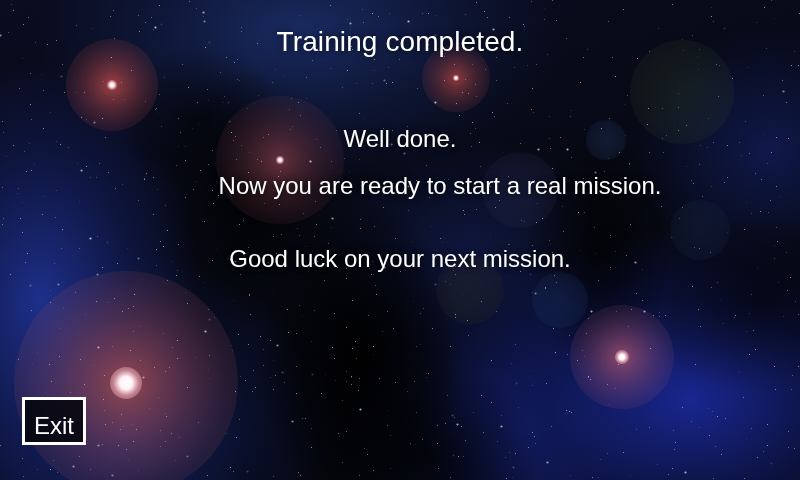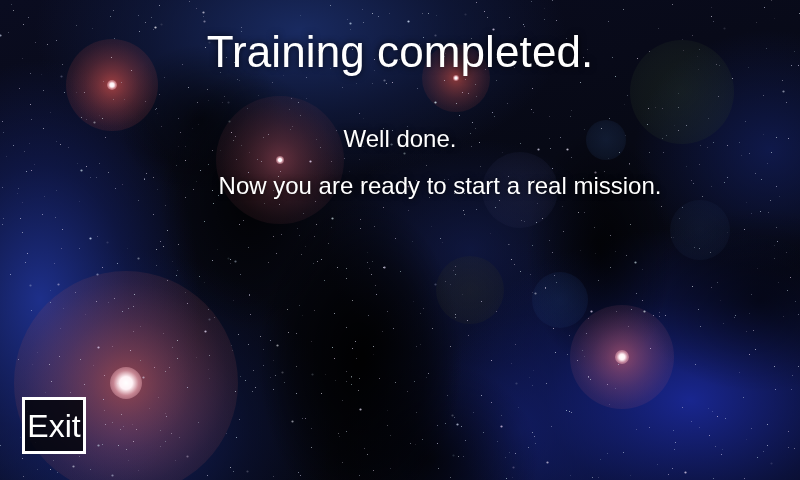--- a/index.html
+++ b/index.html
@@ -97,21 +97,21 @@
     inset: 0;
     text-align: center;
     color: #ffffff;
   }
 
   #title {
     position: absolute;
     top: 26px;
     left: 0;
     width: 100%;
-    font-size: 44px;
+    font-size: 28px;
     font-weight: 400;
     letter-spacing: 0.1px;
     line-height: 1.16;
     text-shadow: 0 0 7px rgba(0,0,0,0.75);
   }
 
   .body-block {
     position: absolute;
     left: 0;
     width: 100%;
@@ -126,26 +126,26 @@
   #line-goodluck   { top: 246px; }
 
   .body-line { display: block; }
 
   
   #exit-button {
     position: absolute;
     left: 22px;
     top: 397px;
     width: 64px;
-    height: 57px;
+    height: 48px;
     box-sizing: border-box;
     border: 3px solid #ffffff;
     background: rgba(4,5,12,0.86);
     color: #ffffff;
-    font-size: 32px;
+    font-size: 24px;
     font-family: "Liberation Sans", sans-serif;
     line-height: 52px;
     text-align: center;
     cursor: pointer;
     padding: 0;
   }
 </style>
 </head>
 <body>
 
@@ -184,18 +184,21 @@
     <div id="title">Training completed.</div>
 
     <div class="body-block" id="line-welldone">
       <span class="body-line">Well done.</span>
     </div>
 
     <div class="body-block" id="para-ready">
       <span class="body-line">Now you are ready to start a real mission.</span>
     </div>
 
+    <div class="body-block" id="line-goodluck">
+      <span class="body-line">Good luck on your next mission.</span>
+    </div>
 
   </div>
 
   <button id="exit-button">Exit</button>
 
 </div>
 
 </body></html>

